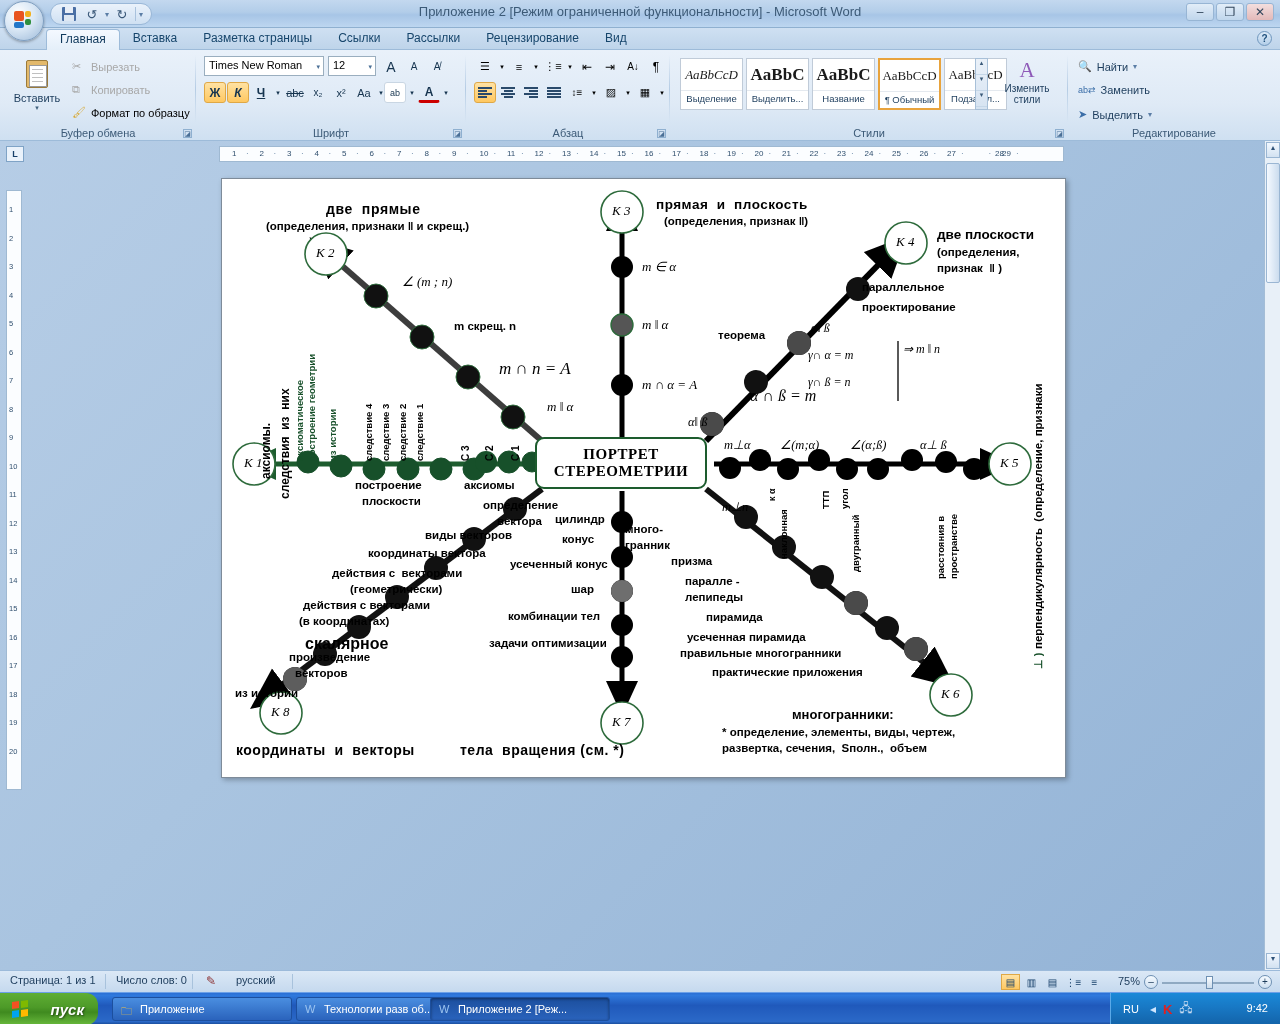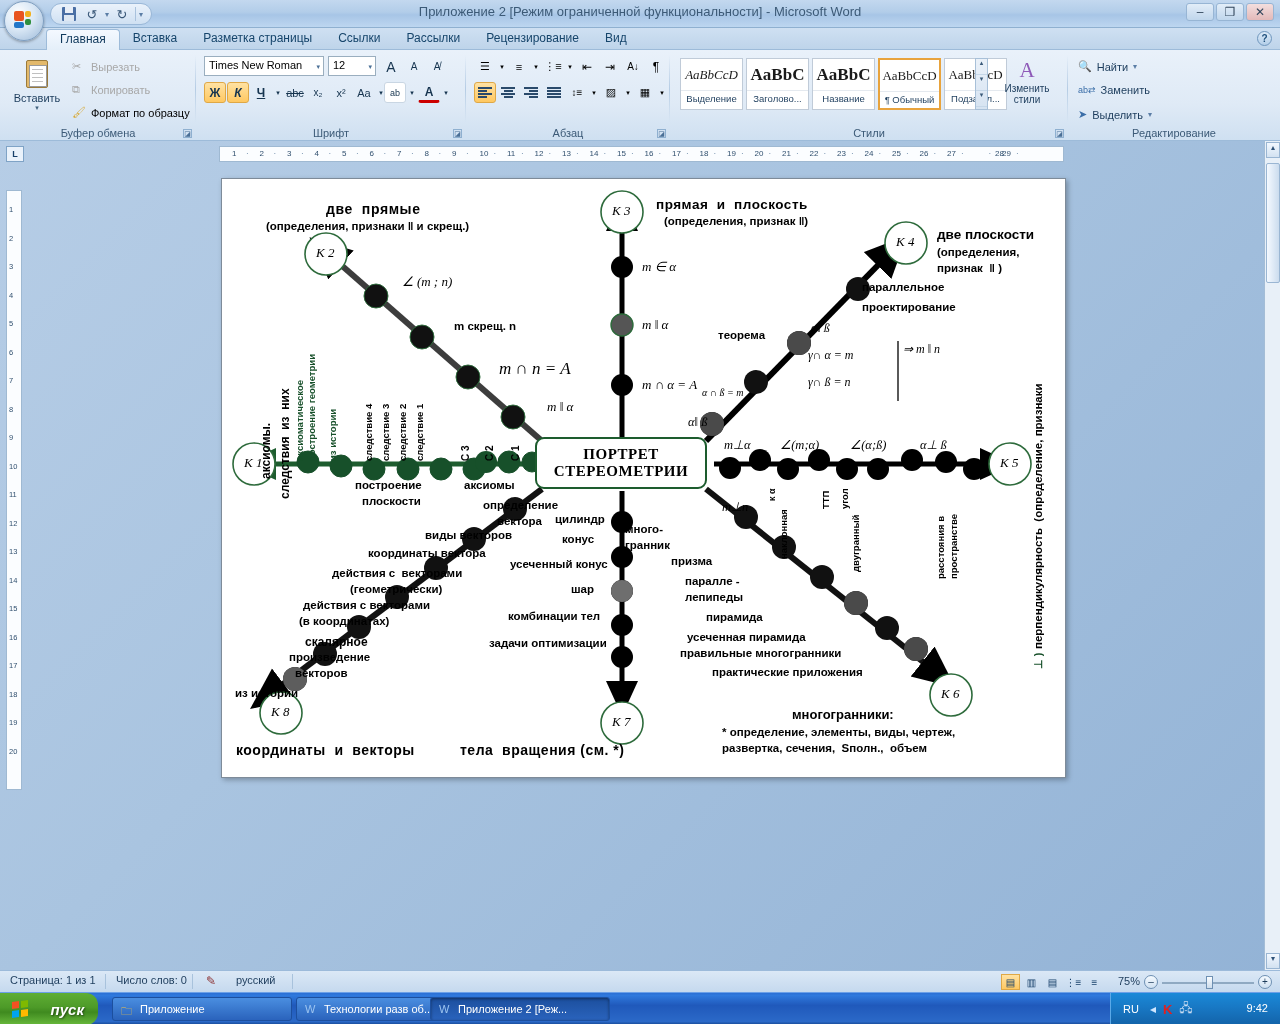--- a/index.html
+++ b/index.html
@@ -386,21 +386,21 @@
     <div class="divider"></div>
   </div>
 
   <div class="group" id="g-styles">
     <div class="stylebox" style="left:10px">
       <div class="prev" style="font-family:'Liberation Serif',serif;font-style:italic;font-size:13px">AaBbCcD</div>
       <div class="nm">Выделение</div>
     </div>
     <div class="stylebox" style="left:76px">
       <div class="prev" style="font-family:'Liberation Serif',serif;font-weight:bold;font-size:17px">AaBbC</div>
-      <div class="nm">Заголово...</div>
+      <div class="nm">Выделить...</div>
     </div>
     <div class="stylebox" style="left:142px">
       <div class="prev" style="font-family:'Liberation Serif',serif;font-weight:bold;font-size:17px">AaBbC</div>
       <div class="nm">Название</div>
     </div>
     <div class="stylebox sel" style="left:208px">
       <div class="prev" style="font-family:'Liberation Serif',serif;font-size:13px">AaBbCcD</div>
       <div class="nm">¶ Обычный</div>
     </div>
     <div class="stylebox" style="left:274px">
@@ -708,21 +708,21 @@
     <div class="dtxt ital" style="left:420px; top:138px; font-size:13px">m ‖ α</div>
     <div class="dtxt ital" style="left:420px; top:198px; font-size:13px">m ∩ α = A</div>
 
     <div class="dtxt bold" style="left:640px; top:102px; font-size:11.5px">параллельное</div>
     <div class="dtxt bold" style="left:640px; top:122px; font-size:11.5px">проектирование</div>
     <div class="dtxt bold" style="left:496px; top:150px; font-size:11.5px">теорема</div>
     <div class="dtxt ital" style="left:589px; top:142px; font-size:12px">α‖ ß</div>
     <div class="dtxt ital" style="left:586px; top:169px; font-size:12px">γ∩ α = m</div>
     <div class="dtxt ital" style="left:586px; top:196px; font-size:12px">γ∩ ß = n</div>
     <div class="dtxt ital" style="left:681px; top:163px; font-size:12px">⇒ m ‖ n</div>
-    <div class="dtxt ital" style="left:480px; top:208px; font-size:10px">α ∩ ß = m</div>
+    <div class="dtxt ital" style="left:528px; top:208px; font-size:16px">α ∩ ß = m</div>
     <div class="dtxt ital" style="left:466px; top:236px; font-size:12.5px">α‖ ß</div>
 
     <div class="dtxt ital" style="left:502px; top:258px; font-size:12.5px">m⊥α</div>
     <div class="dtxt ital" style="left:558px; top:258px; font-size:12.5px">∠(m;α)</div>
     <div class="dtxt ital" style="left:628px; top:258px; font-size:12.5px">∠(α;ß)</div>
     <div class="dtxt ital" style="left:698px; top:258px; font-size:12.5px">α⊥ ß</div>
 
     <div class="dtxt ital" style="left:500px; top:320px; font-size:12.5px">m⊥n</div>
     <div class="dtxt bold vert" style="left:556px; top:380px; font-size:9.5px; transform:rotate(-90deg)">наклонная</div>
     <div class="dtxt bold vert" style="left:545px; top:322px; font-size:9px; transform:rotate(-90deg)">к α</div>
@@ -750,21 +750,21 @@
     <div class="dtxt bold" style="left:267px; top:458px; font-size:11.5px">задачи оптимизации</div>
 
     <div class="dtxt bold" style="left:261px; top:320px; font-size:11.5px">определение</div>
     <div class="dtxt bold" style="left:275px; top:336px; font-size:11.5px">вектора</div>
     <div class="dtxt bold" style="left:203px; top:350px; font-size:11.5px">виды векторов</div>
     <div class="dtxt bold" style="left:146px; top:368px; font-size:11.5px">координаты вектора</div>
     <div class="dtxt bold" style="left:110px; top:388px; font-size:11.5px">действия с  векторами</div>
     <div class="dtxt bold" style="left:128px; top:404px; font-size:11.5px">(геометрически)</div>
     <div class="dtxt bold" style="left:81px;  top:420px; font-size:11.5px">действия с векторами</div>
     <div class="dtxt bold" style="left:77px;  top:436px; font-size:11.5px">(в координатах)</div>
-    <div class="dtxt bold" style="left:83px;  top:456px; font-size:12px">скалярное</div>
+    <div class="dtxt bold" style="left:83px;  top:456px; font-size:16px">скалярное</div>
     <div class="dtxt bold" style="left:67px;  top:472px; font-size:11.5px">произведение</div>
     <div class="dtxt bold" style="left:73px;  top:488px; font-size:11.5px">векторов</div>
     <div class="dtxt bold" style="left:13px;  top:508px; font-size:11.5px">из истории</div>
 
   </div>
 </div>
 
 <div id="vscroll">
   <div class="ar" style="top:1px">▴</div>
   <div class="thumb"></div>

